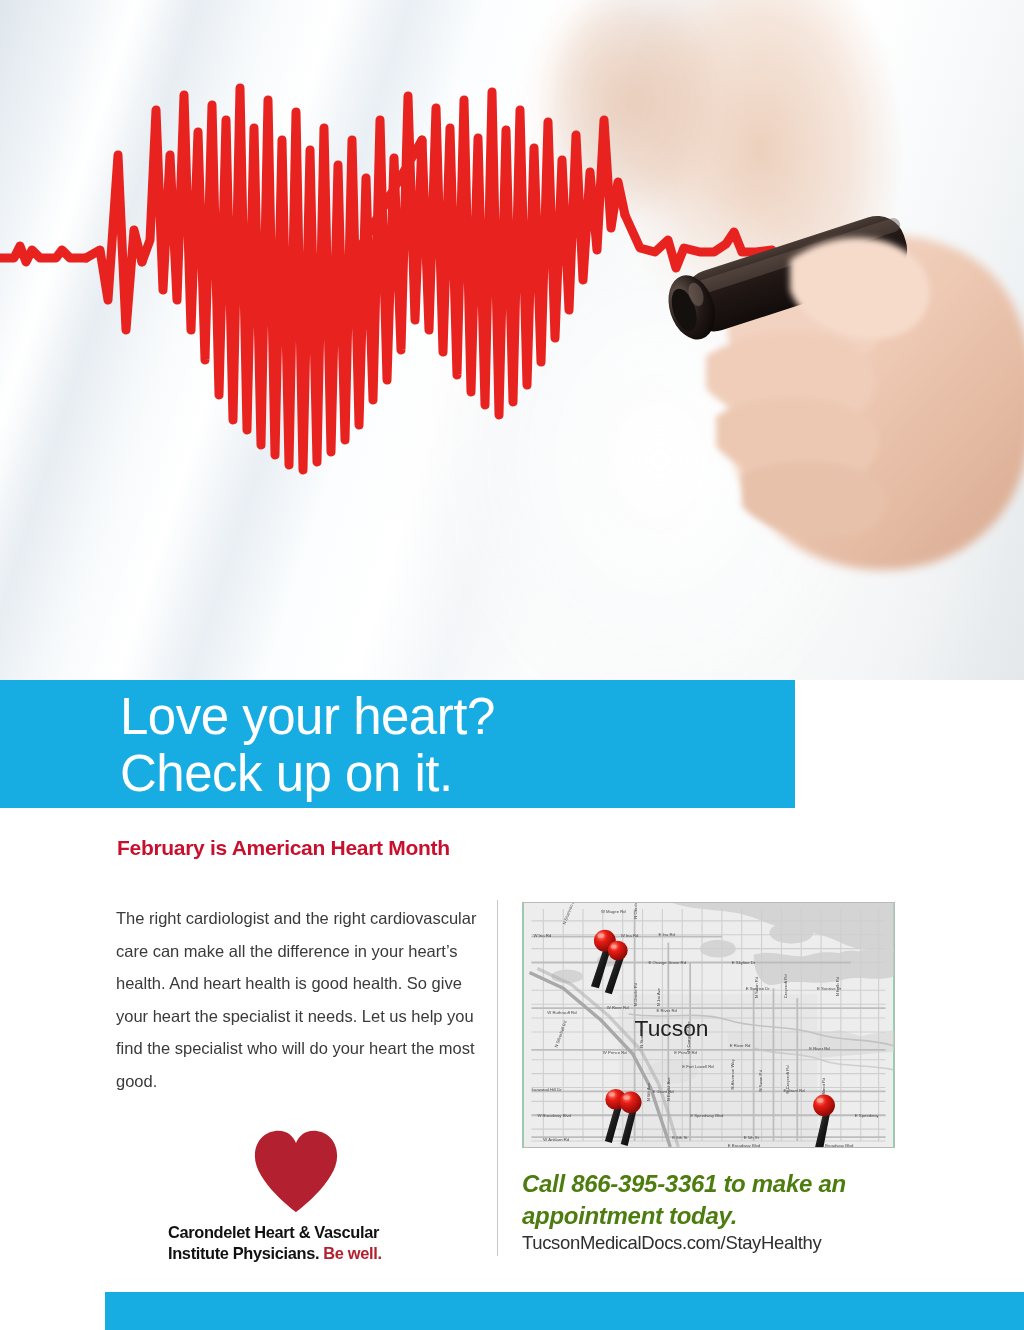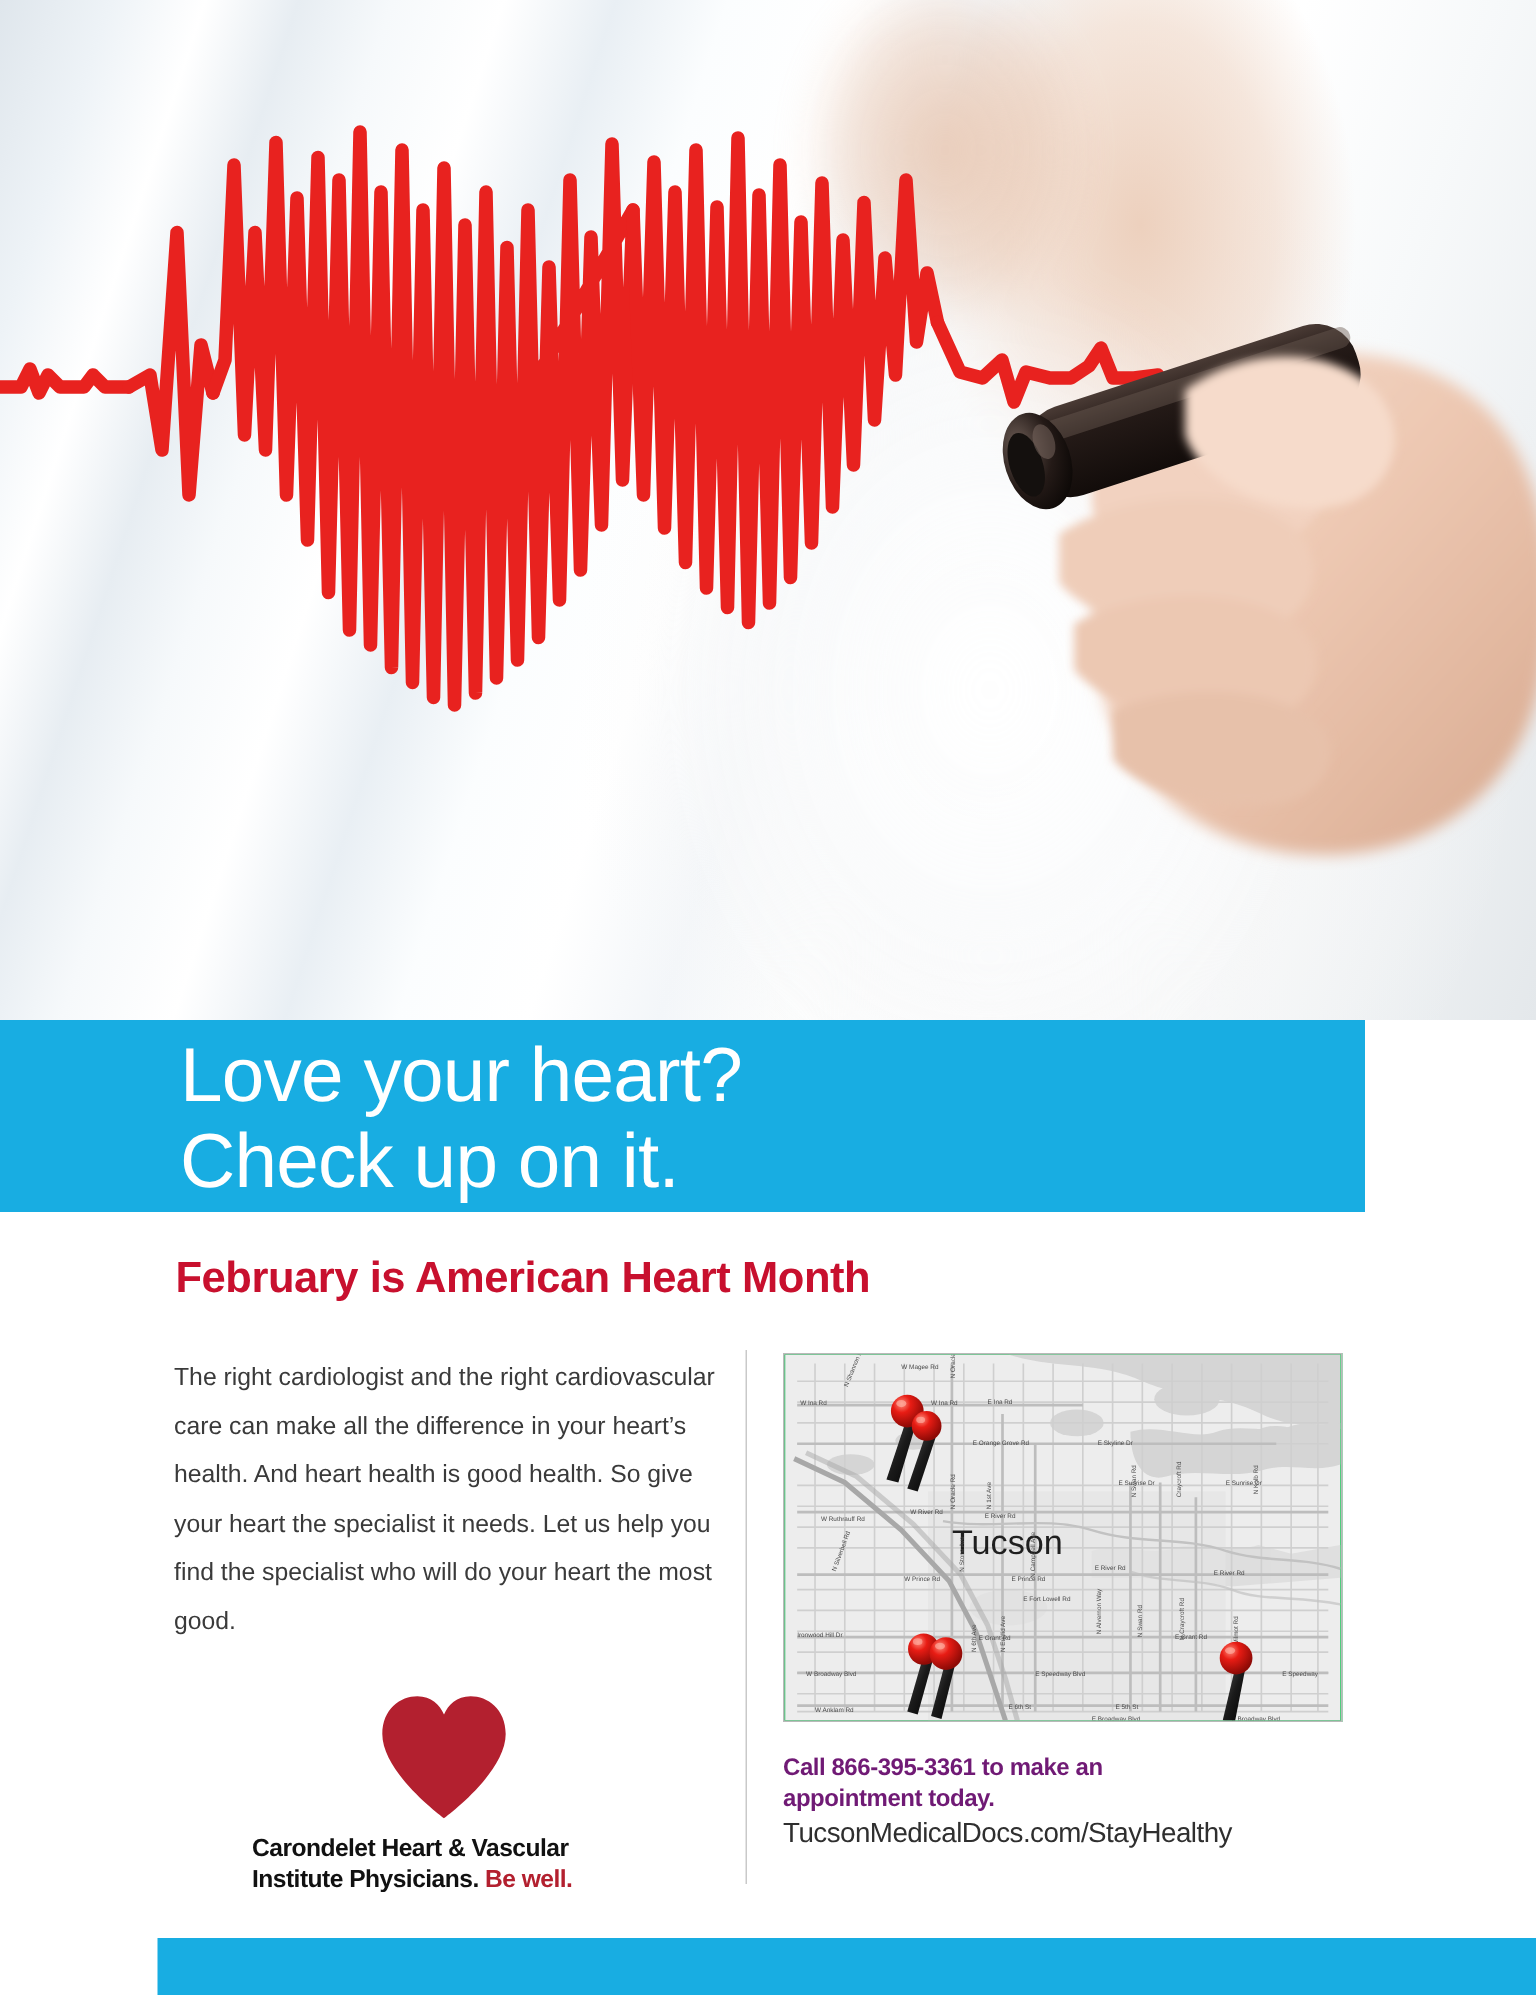--- a/index.html
+++ b/index.html
@@ -60,42 +60,42 @@
   .hero-svg {
     position: absolute;
     left: 0; top: 0;
     width: 1024px; height: 680px;
   }
 
   
   .blue-band {
     position: absolute;
     left: 0; top: 680px;
-    width: 910px;
+    width: 795px;
     height: 128px;
     background: #18ADE2;
   }
   .headline {
     position: absolute;
     left: 120px;
     top: 8px;
     color: #ffffff;
     font-size: 51px;
     font-weight: 400;
     line-height: 1.12;
     letter-spacing: -0.5px;
     white-space: pre-line;
   }
 
   
   .section-title {
     position: absolute;
     left: 117px; top: 836px;
     color: #C8102E;
-    font-size: 29px;
+    font-size: 21px;
     font-weight: bold;
     letter-spacing: -0.3px;
   }
 
   .body-col {
     position: absolute;
     left: 116px; top: 902px;
     width: 370px;
   }
   .body-copy {
@@ -146,26 +146,27 @@
   }
   .map-svg { display: block; width: 100%; height: 100%; }
 
   
   .cta-block {
     position: absolute;
     left: 522px; top: 1168px;
     width: 400px;
   }
   .cta-call {
-    font-size: 16px;
+    font-size: 24px;
     font-weight: bold;
-    color: #701a75;
+    color: #4d7c0f;
     line-height: 1.33;
     letter-spacing: -0.3px;
     white-space: pre-line;
+    font-style: italic;
   }
   .cta-url {
     margin-top: 0;
     font-size: 18.5px;
     font-weight: 400;
     color: #2f2f2f;
     letter-spacing: -0.35px;
   }
 
   

